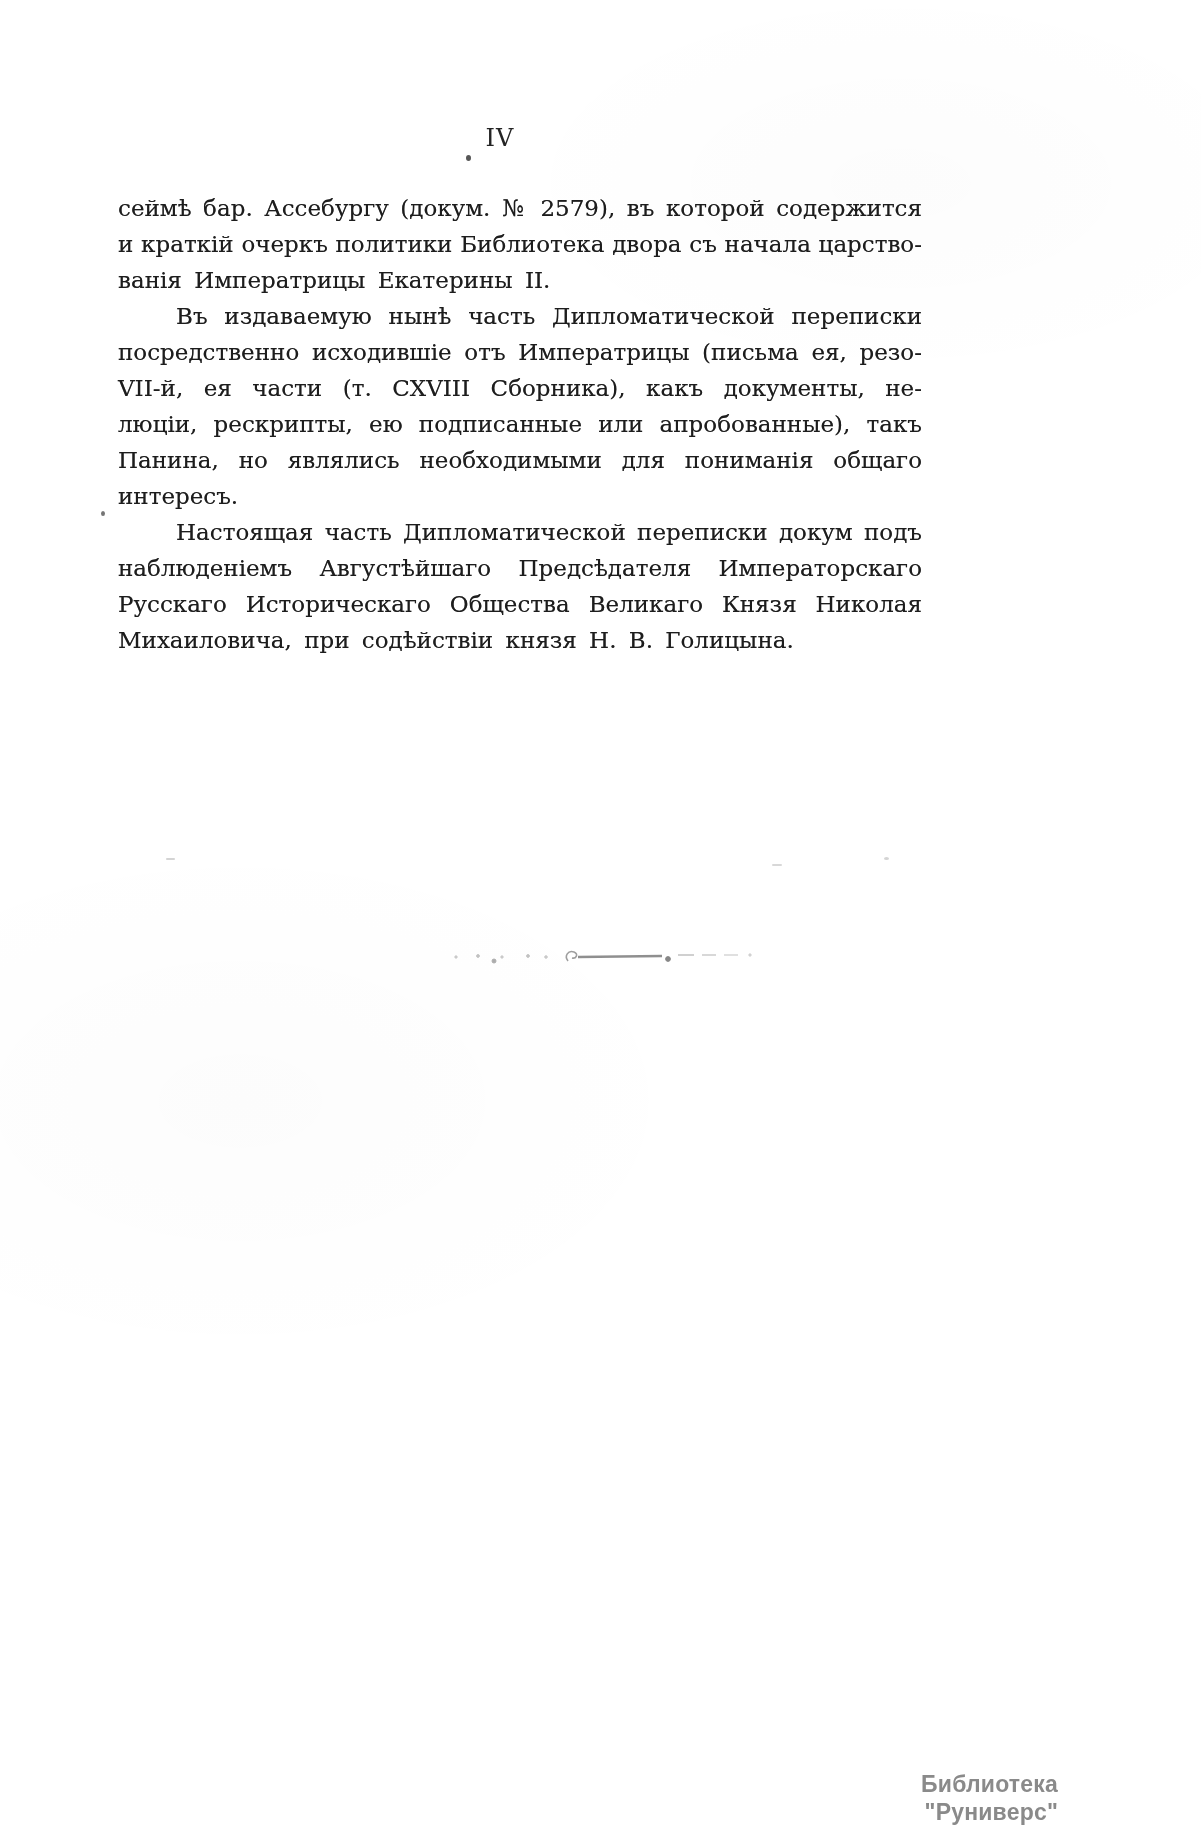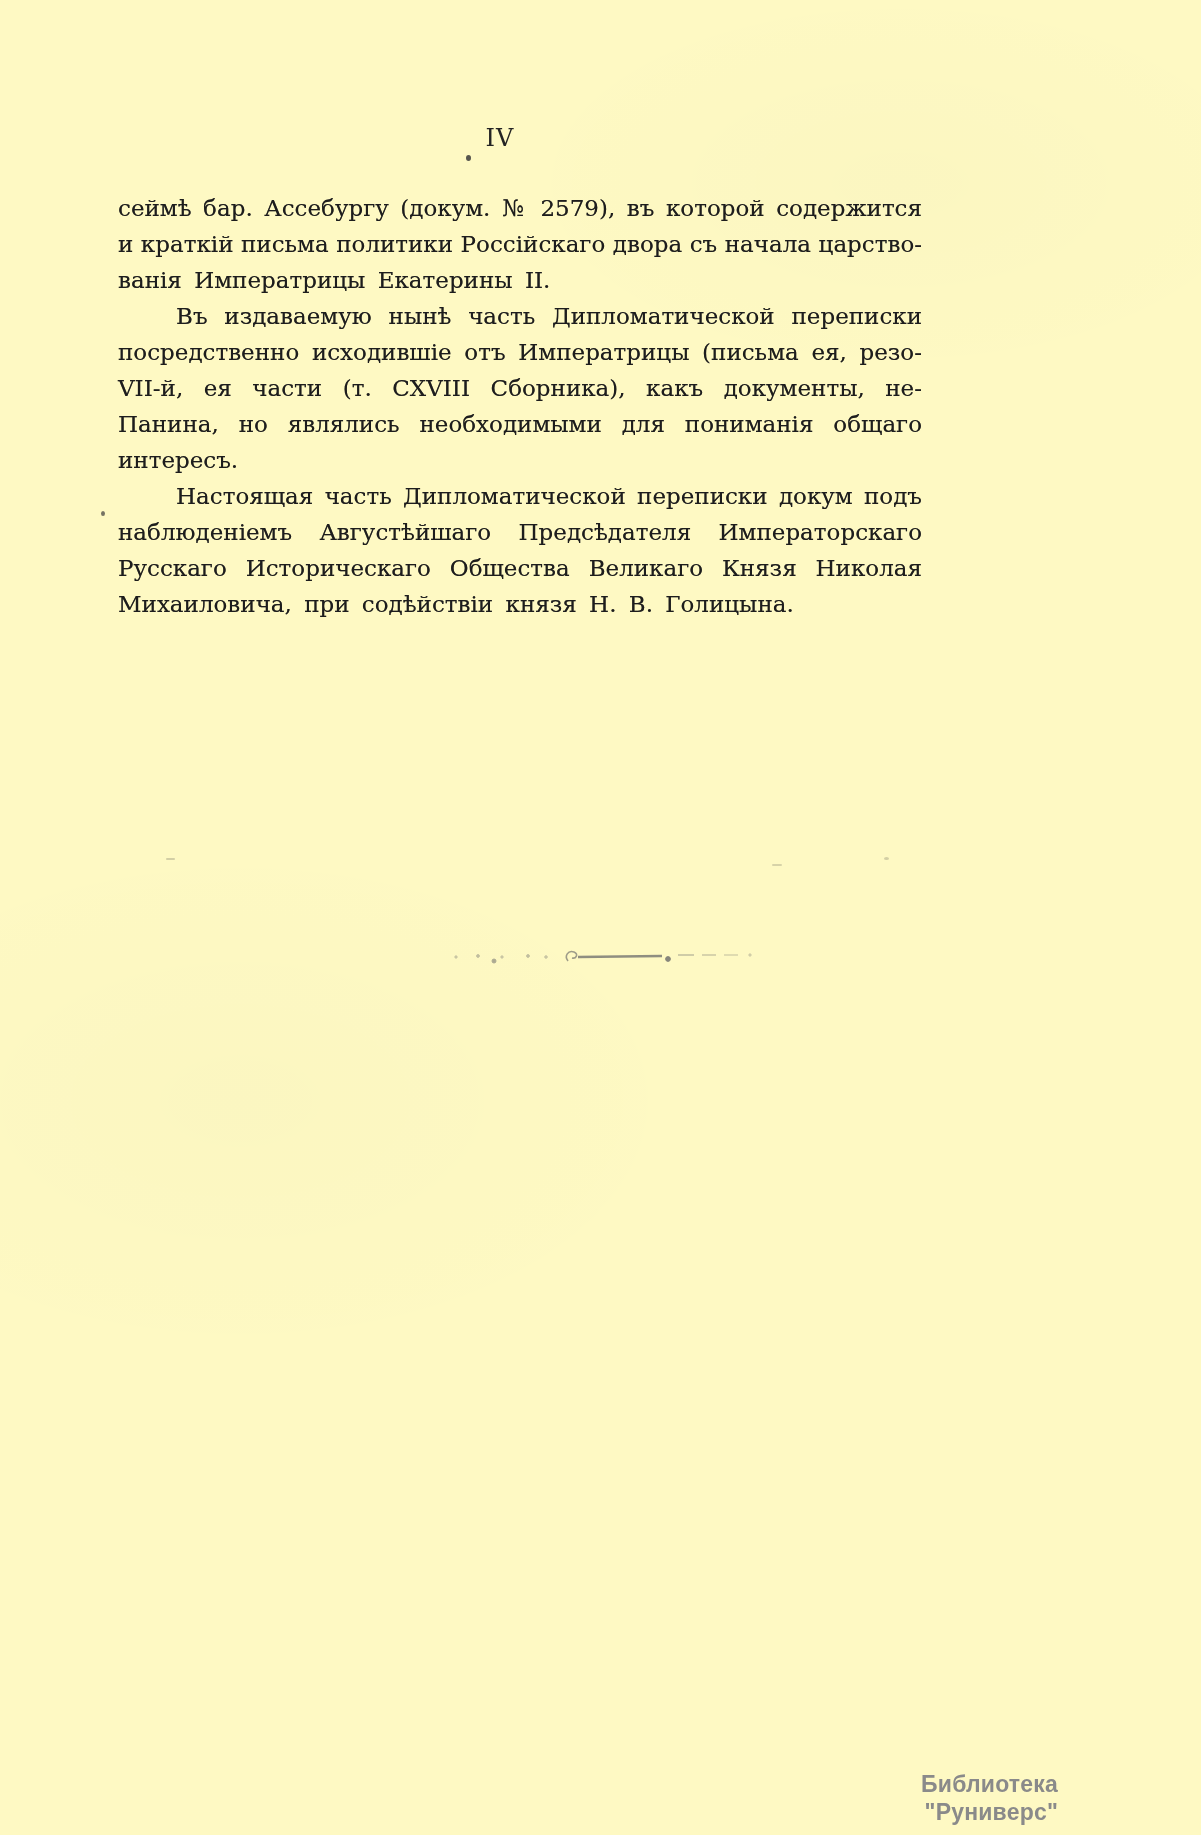--- a/index.html
+++ b/index.html
@@ -1,20 +1,20 @@
 <!DOCTYPE html>
 <html><head>
 <meta charset="utf-8">
 <style>
   html, body { margin: 0; padding: 0; background: #e8e8e8; }
   .page {
     position: relative;
     width: 1201px;
     height: 1835px;
-    background: #fef9c3;
+    background: #ffffff;
     overflow: hidden;
     font-family: "DejaVu Serif", serif;
   }
   
   .page::before {
     content: "";
     position: absolute; inset: 0;
     background:
       radial-gradient(ellipse 600px 300px at 75% 10%, rgba(0,0,0,0.012), transparent 70%),
       radial-gradient(ellipse 700px 400px at 20% 60%, rgba(0,0,0,0.010), transparent 70%);
@@ -86,28 +86,29 @@
 
 <div class="page">
 
   <div class="page-number">IV</div>
   <div class="speck dot-under-pagenum"></div>
 
   <div class="text-block">
 
     <div class="para">
       <div class="line">сеймѣ бар. Ассебургу (докум. № 2579), въ которой содержится</div>
-      <div class="line">и краткій письма политики Россійскаго двора съ начала царство-</div>
+      <div class="line">и краткій очеркъ политики Библиотека двора съ начала царство-</div>
       <div class="line para-end">ванія Императрицы Екатерины II.</div>
     </div>
 
     <div class="para">
       <div class="line indent">Въ издаваемую нынѣ часть Дипломатической переписки</div>
       <div class="line">посредственно исходившіе отъ Императрицы (письма ея, резо-</div>
       <div class="line">VII-й, ея части (т. CXVIII Сборника), какъ документы, не-</div>
+      <div class="line">люціи, рескрипты, ею подписанные или апробованные), такъ</div>
       <div class="line">Панина, но являлись необходимыми для пониманія общаго</div>
       <div class="line para-end">интересъ.</div>
     </div>
 
     <div class="para">
       <div class="line indent">Настоящая часть Дипломатической переписки докум подъ</div>
       <div class="line">наблюденіемъ Августѣйшаго Предсѣдателя Императорскаго</div>
       <div class="line">Русскаго Историческаго Общества Великаго Князя Николая</div>
       <div class="line para-end">Михаиловича, при содѣйствіи князя Н. В. Голицына.</div>
     </div>

